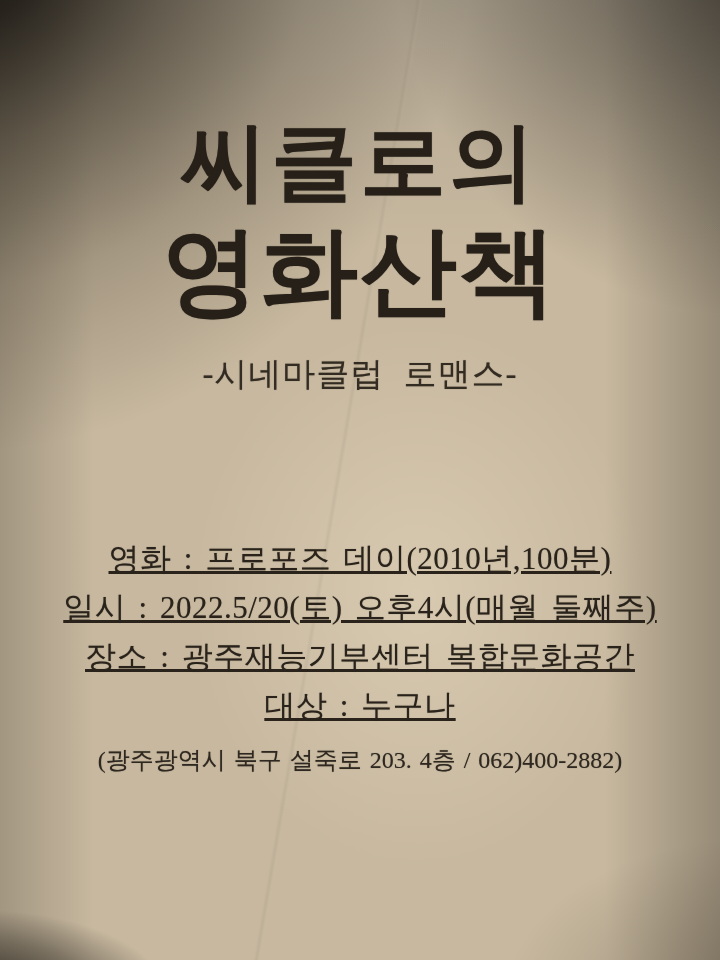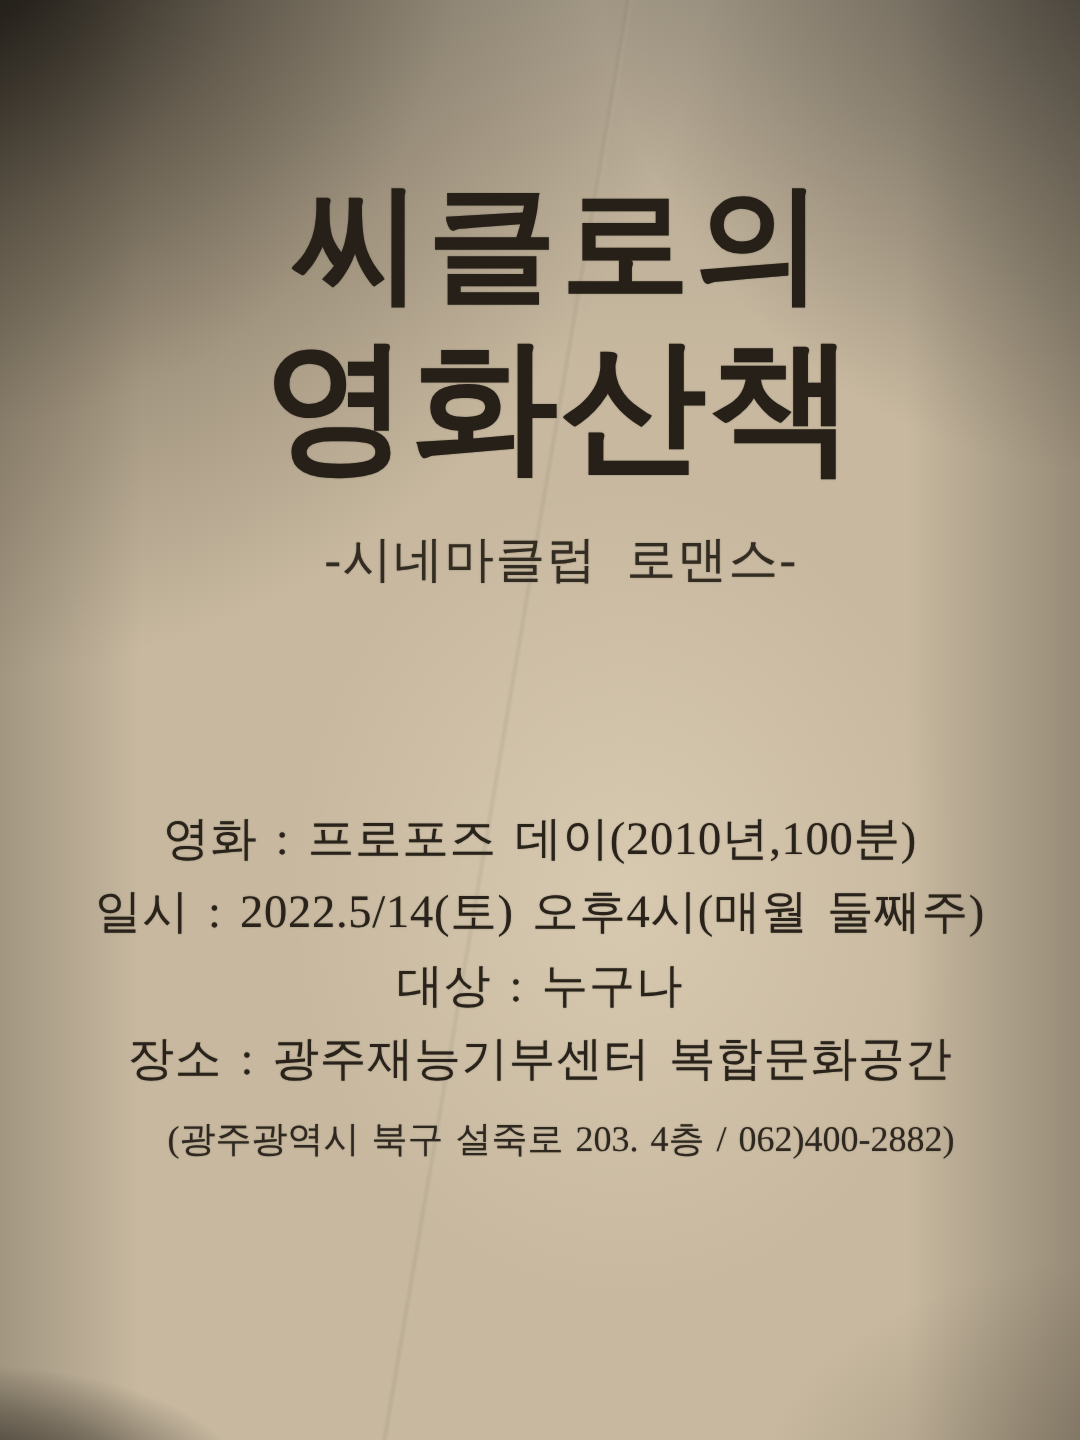--- a/index.html
+++ b/index.html
@@ -41,21 +41,20 @@
     height: 1030px;
     background: linear-gradient(to right, rgba(74,63,46,0.20), rgba(255,248,231,0.14));
     transform: rotate(9.6deg);
     filter: blur(1px);
   }
   .content {
     position: absolute;
     inset: 0;
     color: #262019;
     text-shadow: 0 0 1px rgba(44,36,25,0.45);
-    padding-left: 14px;
   }
   .title-line1, .title-line2, .subtitle, .footnote {
     position: absolute;
     width: 100%;
     text-align: center;
     white-space: nowrap;
   }
   .title-line1 {
     top: 100px;
     font-size: 86px;
@@ -88,20 +87,21 @@
   .detail-line {
     height: 49px;
     display: flex;
     align-items: center;
     justify-content: center;
     font-size: 31px;
     letter-spacing: 0.5px;
     word-spacing: 4px;
     white-space: nowrap;
     color: #29231b;
+    text-decoration: underline;
   }
   .footnote {
     top: 739px;
     font-size: 24px;
     line-height: 1.75;
     letter-spacing: 0px;
     word-spacing: 2px;
     color: #2e2820;
   }
 </style>
@@ -109,19 +109,19 @@
 <body>
 
 <div class="photo">
   <div class="crease"></div>
   <div class="content">
     <div class="title-line1">씨클로의</div>
     <div class="title-line2">영화산책</div>
     <div class="subtitle">-시네마클럽 로맨스-</div>
     <div class="details">
       <div class="detail-line">영화 : 프로포즈 데이(2010년,100분)</div>
-      <div class="detail-line">일시 : 2022.5/14(토) 오후4시(매월 둘째주)</div>
+      <div class="detail-line">일시 : 2022.5/20(토) 오후4시(매월 둘째주)</div>
+      <div class="detail-line">장소 : 광주재능기부센터 복합문화공간</div>
       <div class="detail-line">대상 : 누구나</div>
-      <div class="detail-line">장소 : 광주재능기부센터 복합문화공간</div>
     </div>
     <div class="footnote">(광주광역시 북구 설죽로 203. 4층 / 062)400-2882)</div>
   </div>
 </div>
 
 </body></html>

